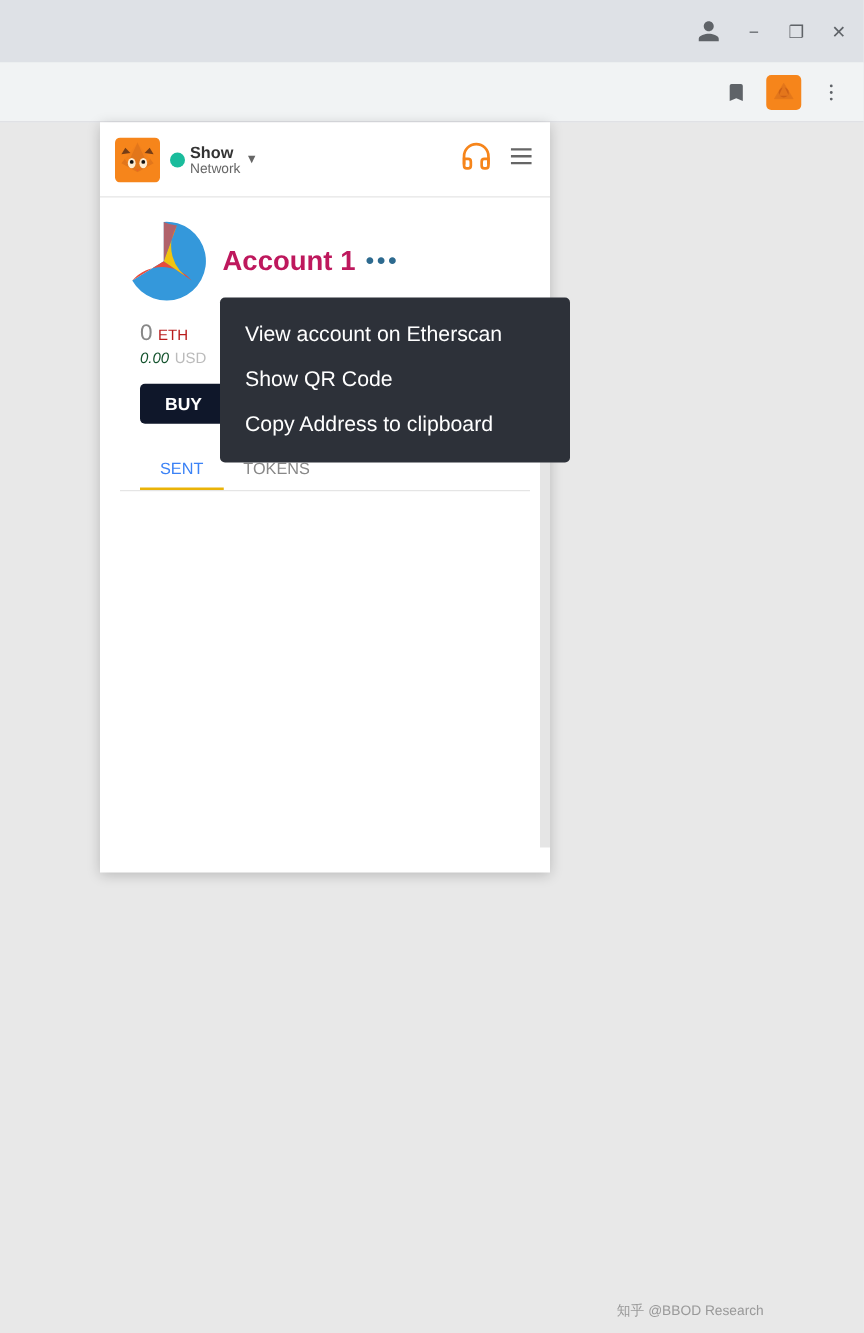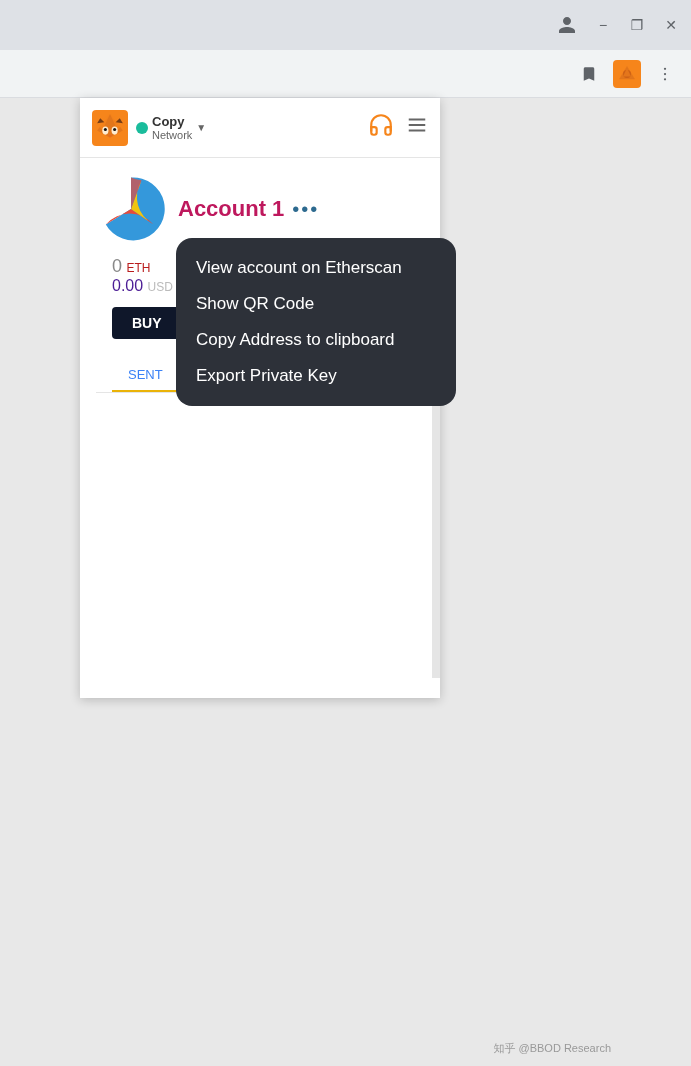--- a/index.html
+++ b/index.html
@@ -227,21 +227,21 @@
       letter-spacing: 2px;
     }
 
     
     .dropdown-menu {
       position: absolute;
       top: 80px;
       left: 50%;
       transform: translateX(-30%);
       background: #2d3139;
-      border-radius: 16px;
+      border-radius: 4px;
       padding: 12px 20px;
       z-index: 100;
       min-width: 280px;
     }
 
     .dropdown-item {
       color: #fff;
       font-size: 17px;
       padding: 8px 0;
       cursor: pointer;
@@ -408,21 +408,21 @@
           <ellipse cx="13" cy="20" rx="3" ry="4" fill="#fdebd0"></ellipse>
           <ellipse cx="22" cy="20" rx="3" ry="4" fill="#fdebd0"></ellipse>
           <circle cx="13" cy="19" r="1.5" fill="#111"></circle>
           <circle cx="22" cy="19" r="1.5" fill="#111"></circle>
           <polygon points="15,24 17.5,26 20,24 17.5,25" fill="#f05e23"></polygon>
         </svg>
 
         <div class="network-selector">
           <div class="network-dot"></div>
           <div class="network-text">
-            <span class="network-label">Copy</span>
+            <span class="network-label">Show</span>
             <span class="network-sublabel">Network</span>
           </div>
           <span class="chevron-down">▼</span>
         </div>
 
         <div class="mm-header-right">
           <span class="support-icon">
             
             <svg width="26" height="26" viewBox="0 0 24 24" fill="none" stroke="#f6851b" stroke-width="2">
               <path d="M3 18v-6a9 9 0 0 1 18 0v6"></path>
@@ -457,30 +457,29 @@
           <div class="account-info">
             <span class="account-name">Account 1</span>
             <span class="three-dots">•••</span>
           </div>
         </div>
 
         <div class="dropdown-menu">
           <span class="dropdown-item">View account on Etherscan</span>
           <span class="dropdown-item">Show QR Code</span>
           <span class="dropdown-item">Copy Address to clipboard</span>
-          <span class="dropdown-item">Export Private Key</span>
         </div>
 
         <div class="balance-section">
           <div>
             <span style="font-size:18px;color:#888;">0</span>
             <span style="font-size:12px;color:#b91c1c;">ETH</span>
           </div>
           <div>
-            <span style="font-size:16px;color:#4c1d95;">0.00</span>
+            <span style="font-size:12px;color:#14532d;font-style:italic;">0.00</span>
             <span style="font-size:12px;color:#bbb;">USD</span>
           </div>
         </div>
 
         <div class="action-buttons">
           <button class="btn-buy">BUY</button>
           <button class="btn-send">SEND</button>
         </div>
 
         <div class="tabs">

